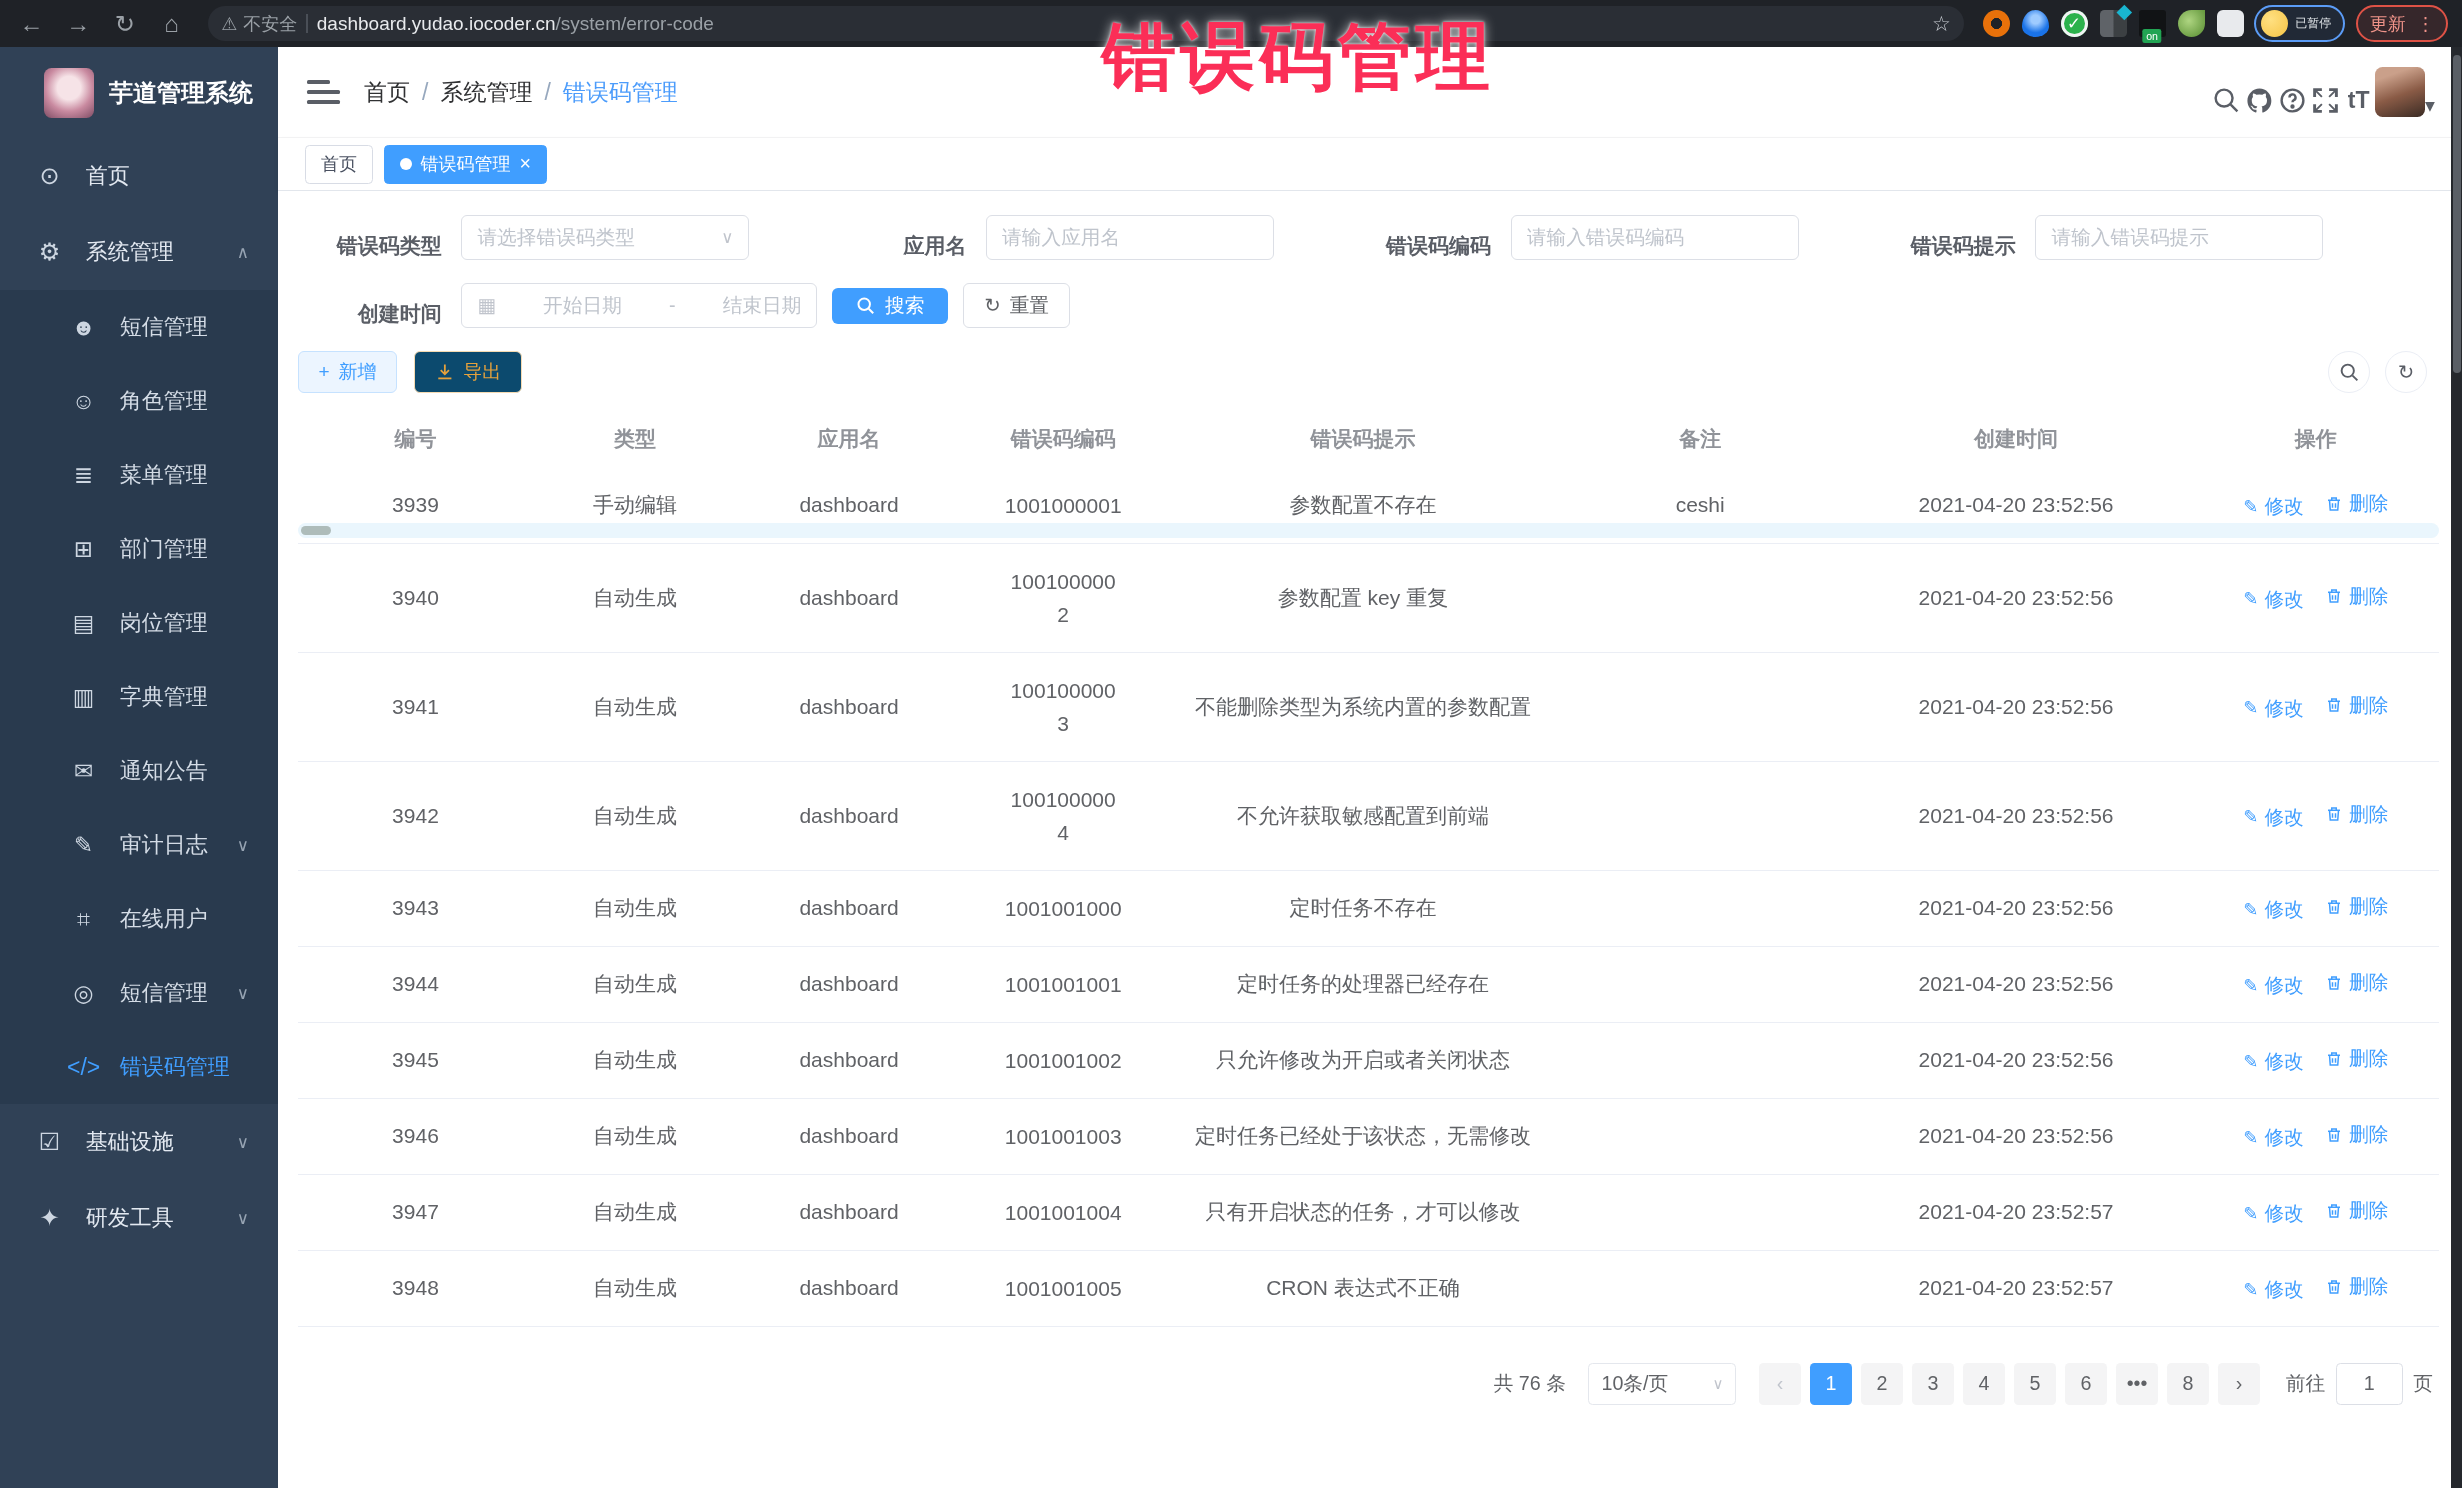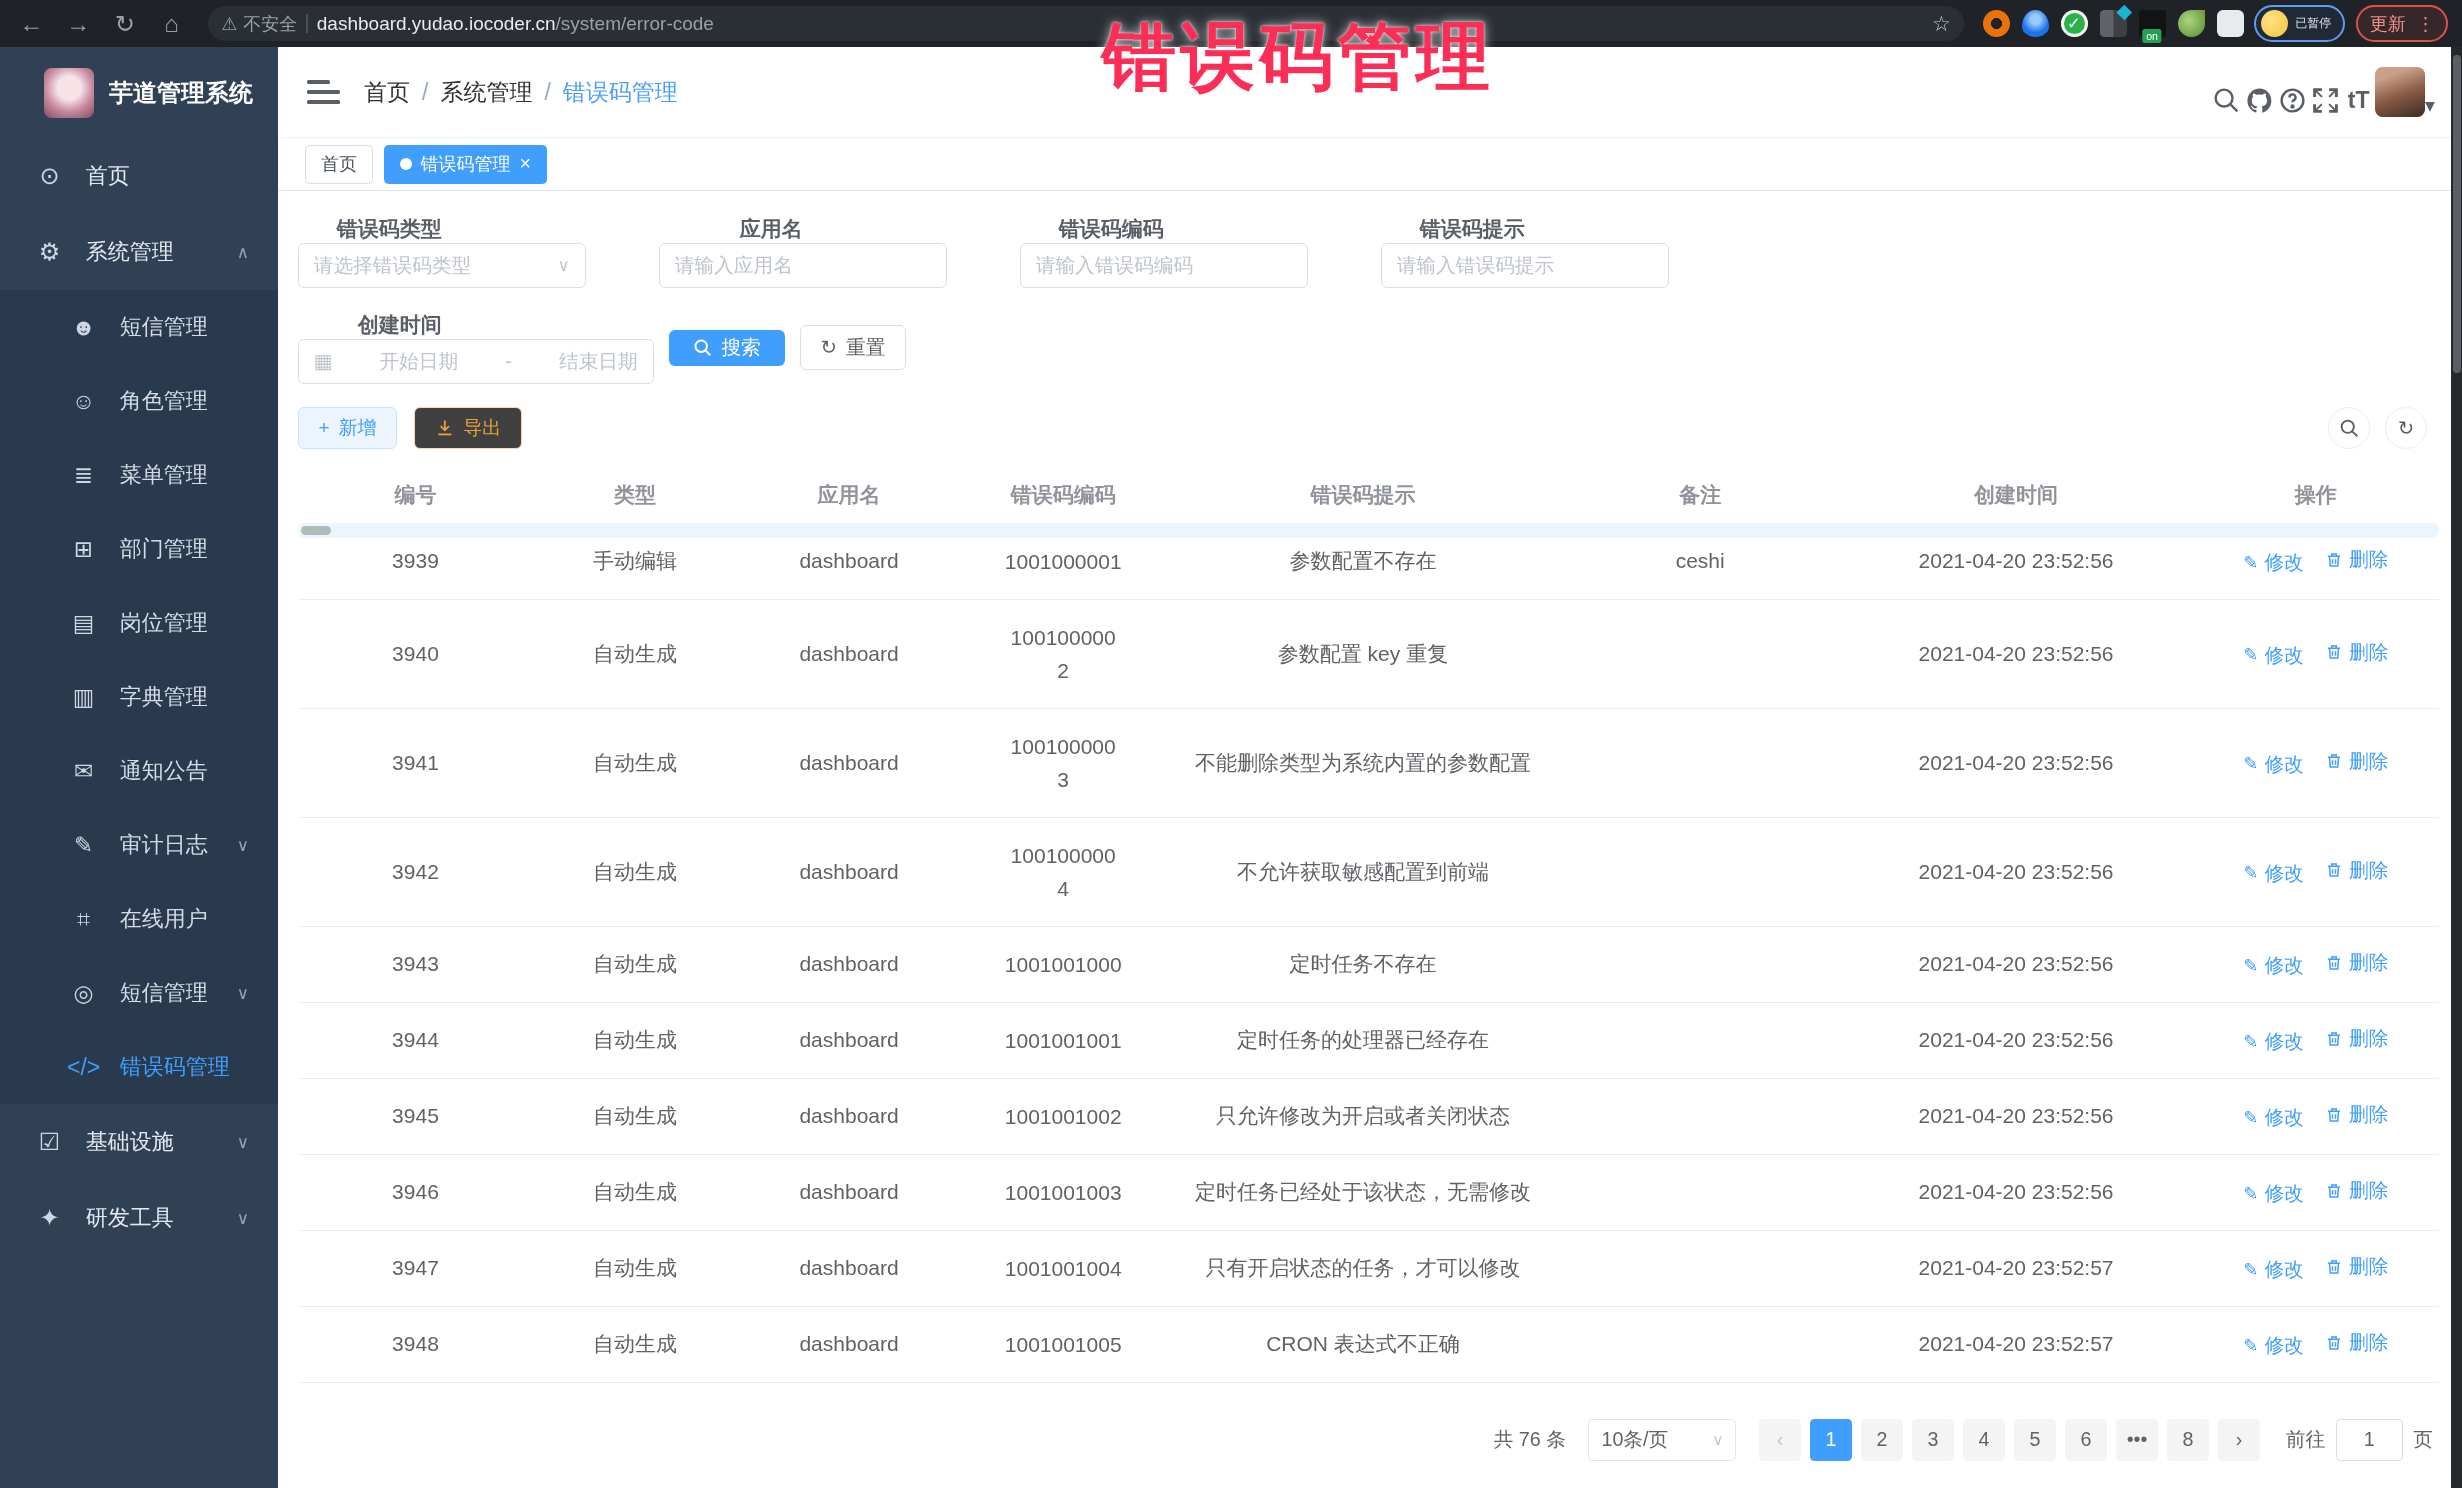--- a/index.html
+++ b/index.html
@@ -75,38 +75,38 @@
   
   .tagbar { height: 53px; background: #fff; display: flex; align-items: center; gap: 10.6px; padding: 0 27px; border-bottom: 1.5px solid #e2e6ec; box-shadow: 0 1.5px 4.5px rgba(0,0,0,.06); }
   .tag { height: 39px; display: inline-flex; align-items: center; gap: 9px; padding: 0 15px; border: 1.5px solid #d8dce5; border-radius: 4.5px; font-size: 18px; color: #495060; background: #fff; }
   .tag.active { background: #409eff; border-color: #409eff; color: #fff; }
   .tag .dot { width: 12px; height: 12px; border-radius: 50%; background: #fff; }
   .tag .close { font-size: 19.7px; line-height: 1; }
 
   
   .content { flex: 1; background: #fff; padding: 24px 23px 0 19.7px; position: relative; }
   .filter-row { display: flex; align-items: center; margin-bottom: 23px; }
-  .f-group { display: flex; align-items: flex-start; margin-right: 73px; flex-direction: column; }
+  .f-group { display: flex; align-items: flex-end; margin-right: 73px; }
   .f-label { width: 144px; text-align: right; font-size: 21px; color: #5a5e66; font-weight: 600; margin-right: 19.7px; white-space: nowrap; }
   .f-control { width: 288px; height: 45px; border: 1.5px solid #dcdfe6; border-radius: 6px; display: flex; align-items: center; padding: 0 15px; font-size: 19.7px; background: #fff; }
   .f-control input { border: none; outline: none; width: 100%; font-size: 19.7px; color: #606266; background: transparent; font-family: inherit; }
   .f-control input::placeholder { color: #bfc4cc; }
   .f-control .ph { color: #bfc4cc; flex: 1; white-space: nowrap; overflow: hidden; }
   .f-control .sel-caret { color: #c0c4cc; font-size: 16.7px; }
   .date-box { width: 356px; justify-content: space-between; }
   .date-box .cal { color: #c0c4cc; font-size: 19.7px; }
   .date-box .dph { color: #bfc4cc; font-size: 19.7px; }
   .btn { display: inline-flex; align-items: center; justify-content: center; gap: 9px; border-radius: 6px; font-size: 19.7px; cursor: pointer; border: 1.5px solid transparent; }
   .btn-primary { background: #409eff; color: #fff; height: 36px; padding: 0 23px; margin-left: 15px; }
   .btn-plain { background: #fff; color: #606266; border-color: #dcdfe6; height: 45px; padding: 0 19.7px; margin-left: 15px; }
   .btn svg { width: 19.7px; height: 19.7px; }
 
   .toolbar-row { display: flex; align-items: center; margin-top: 4.5px; }
   .btn-add { background: #ecf5ff; border-color: #c6e2ff; color: #409eff; height: 42px; padding: 0 19.7px; font-size: 19px; }
-  .btn-export { background: #404040; border-color: #f5dab1; color: #e6a23c; height: 42px; padding: 0 19.7px; font-size: 19px; margin-left: 16.7px; font-family: Liberation Mono, monospace; }
+  .btn-export { background: #0c4a6e; border-color: #f5dab1; color: #e6a23c; height: 42px; padding: 0 19.7px; font-size: 19px; margin-left: 16.7px; font-family: Liberation Mono, monospace; }
   .tool-right { margin-left: auto; display: flex; gap: 15px; padding-right: 12px; }
   .circle-btn { width: 42px; height: 42px; border-radius: 50%; border: 1.5px solid #ebeef5; display: flex; align-items: center; justify-content: center; color: #5a5e66; background: #fff; font-size: 19.7px; }
   .circle-btn svg { width: 21px; height: 21px; }
 
   
   table { width: 100%; border-collapse: collapse; margin-top: 19.7px; table-layout: fixed; }
   th { font-size: 21px; color: #909399; font-weight: 700; padding: 12px 6px 15px; text-align: center; }
   td { font-size: 21px; color: #606266; text-align: center; padding: 21px 6px; border-bottom: 1.5px solid #ebeef5; word-break: break-all; }
   td.code { white-space: pre-line; line-height: 33px; }
   .hscroll { height: 15px; background: #eaf6fd; border-radius: 7.6px; position: relative; }

